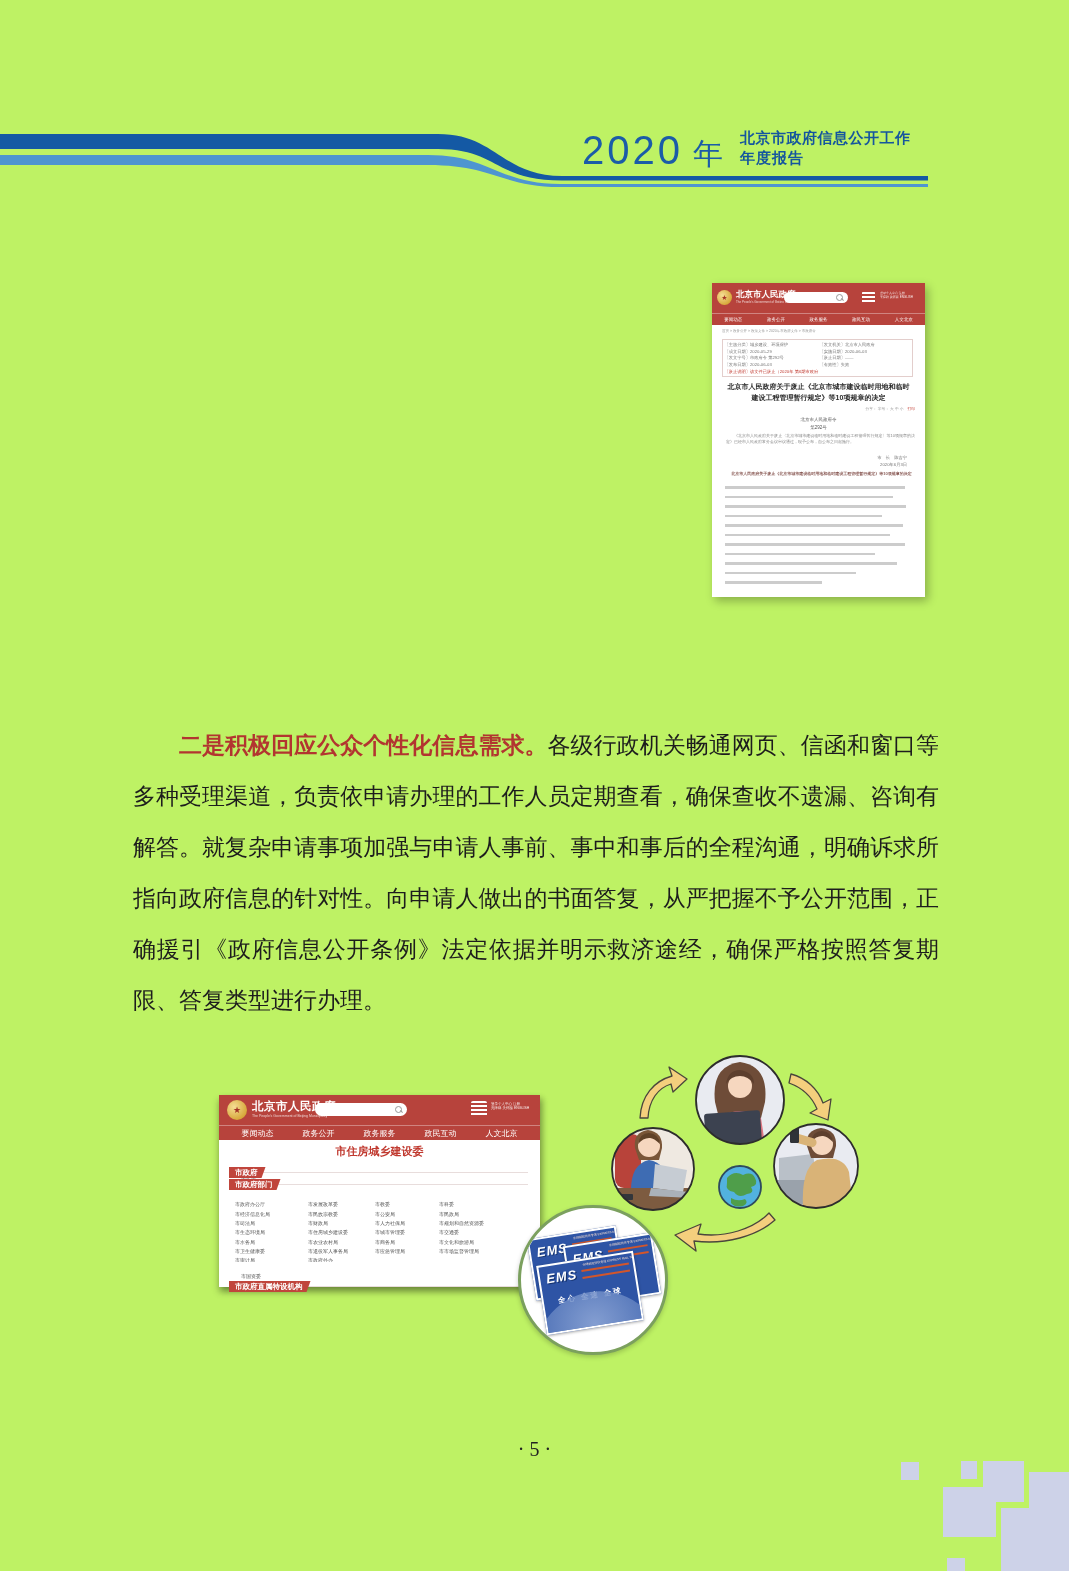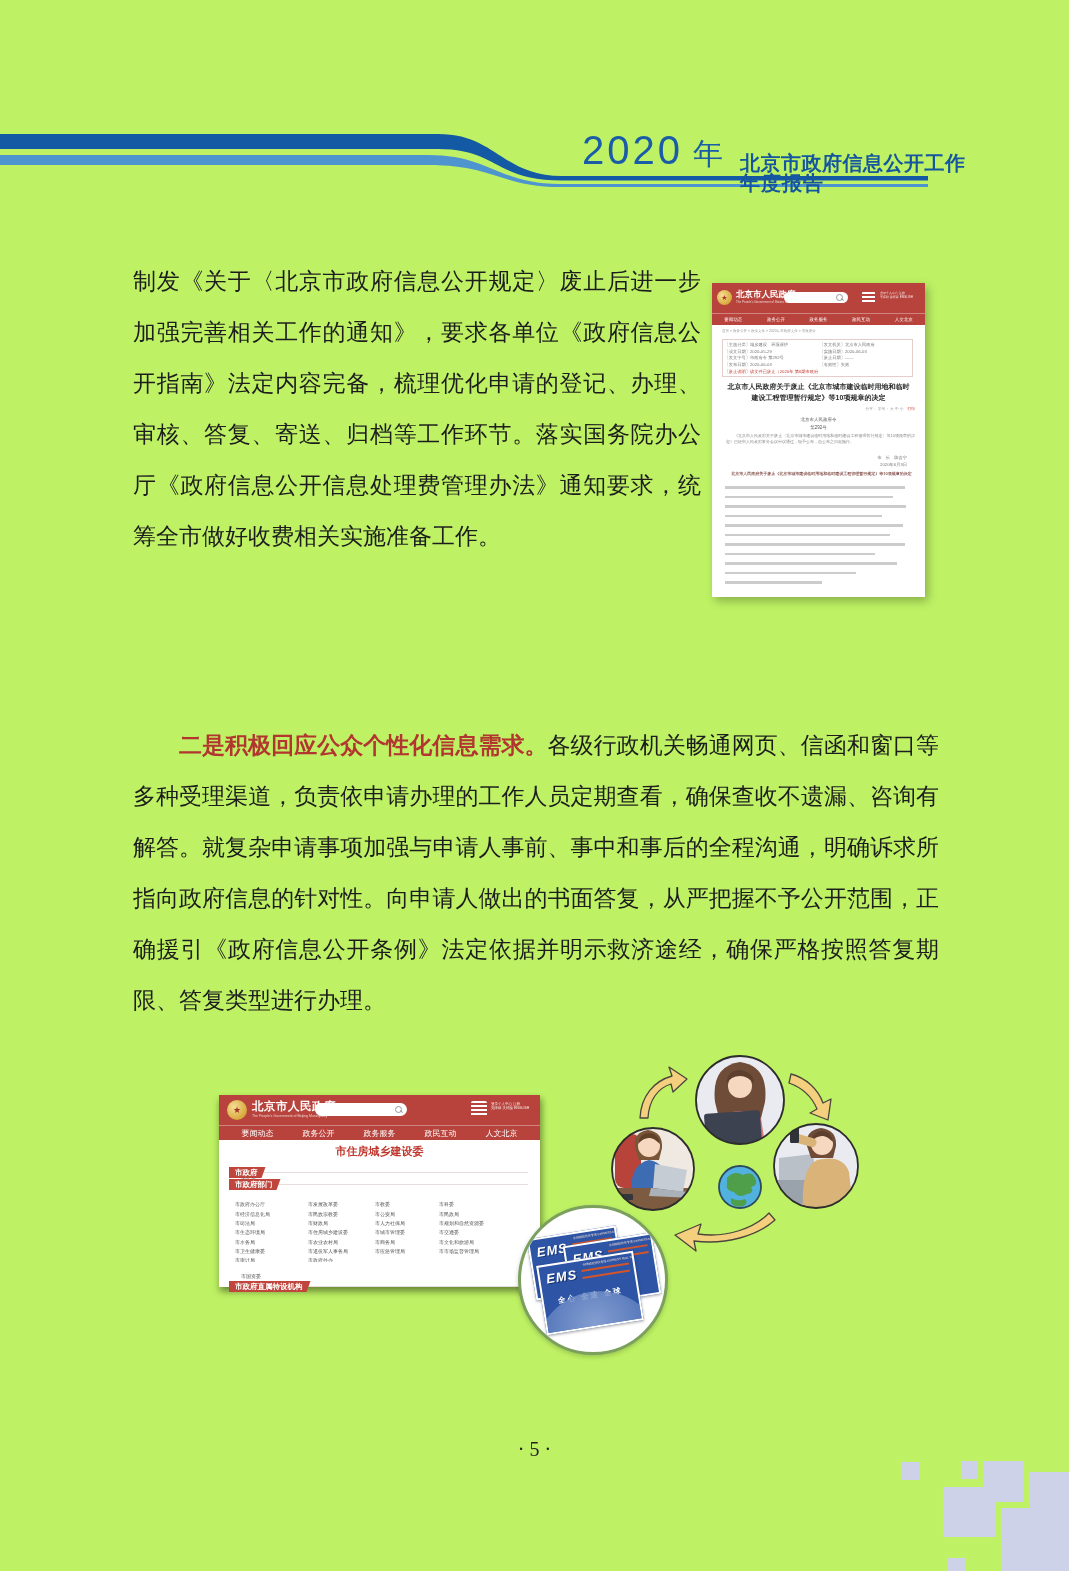--- a/index.html
+++ b/index.html
@@ -4,22 +4,22 @@
 <style>
   html,body{margin:0;padding:0;background:#e8e8e8;}
   .page{position:relative;width:1069px;height:1571px;background:#bef264;overflow:hidden;margin:0 auto;
         font-family:"Liberation Sans","DejaVu Sans",sans-serif;}
   
   .hdr-waves{position:absolute;left:0;top:0;z-index:1;}
   .hdr-year{position:absolute;left:582px;top:127px;height:46px;display:flex;align-items:baseline;color:#1b5ca8;z-index:2;}
   .hdr-year .y{font-size:40px;letter-spacing:3px;line-height:46px;}
   .hdr-year .yu{font-size:30px;margin-left:10px;font-weight:500;}
   .hdr-title{position:absolute;left:740px;top:129px;color:#15569e;font-weight:bold;z-index:2;}
-  .hdr-title .t1{font-size:20px;letter-spacing:.5px;line-height:17px;margin-top:26px;}
-  .hdr-title .t2{font-size:20px;letter-spacing:1px;line-height:19px;margin-top:2px;}
+  .hdr-title .t1{font-size:15px;letter-spacing:.5px;line-height:17px;}
+  .hdr-title .t2{font-size:15px;letter-spacing:1px;line-height:19px;margin-top:2px;}
   
   .para{position:absolute;font-family:"Liberation Serif","DejaVu Serif",serif;font-size:23px;color:#1d1d1d;
         line-height:51px;text-align:justify;}
   .para1{left:133px;top:256px;width:568px;}
   .para2{left:133px;top:720px;width:806px;text-indent:2em;}
   .para2 .lead{color:#b23530;font-weight:bold;font-family:"Liberation Sans",sans-serif;}
   
   .card{position:absolute;background:#fff;box-shadow:3px 4px 9px rgba(0,0,0,.28);z-index:1;}
   .govred{background:#b7433c;}
   .emblem{position:absolute;border-radius:50%;background:radial-gradient(circle at 35% 35%,#f5dd94,#d8a93c 70%,#b8862a);
@@ -112,21 +112,20 @@
 
   <div class="hdr-year">
     <span class="y">2020</span>
     <span class="yu">年</span>
   </div>
   <div class="hdr-title">
     <div class="t1">北京市政府信息公开工作</div>
     <div class="t2">年度报告</div>
   </div>
 
-  <div class="para para1">制发《关于〈北京市政府信息公开规定〉废止后进一步加强完善相关工作的通知》，要求各单位《政府信息公开指南》法定内容完备，梳理优化申请的登记、办理、审核、答复、寄送、归档等工作环节。落实国务院办公厅《政府信息公开信息处理费管理办法》通知要求，统筹全市做好收费相关实施准备工作。</div>
 
   <div class="card doc-card">
     <div class="doc-hd govred">
       <div class="emblem"></div>
       <div class="doc-site-nm">北京市人民政府</div>
       <div class="doc-site-en sh nowrap">The People's Government of Beijing Municipality</div>
       <div class="searchbox doc-search">
           <span class="mag"></span>
         </div>
       <div class="qr doc-qr"></div>

